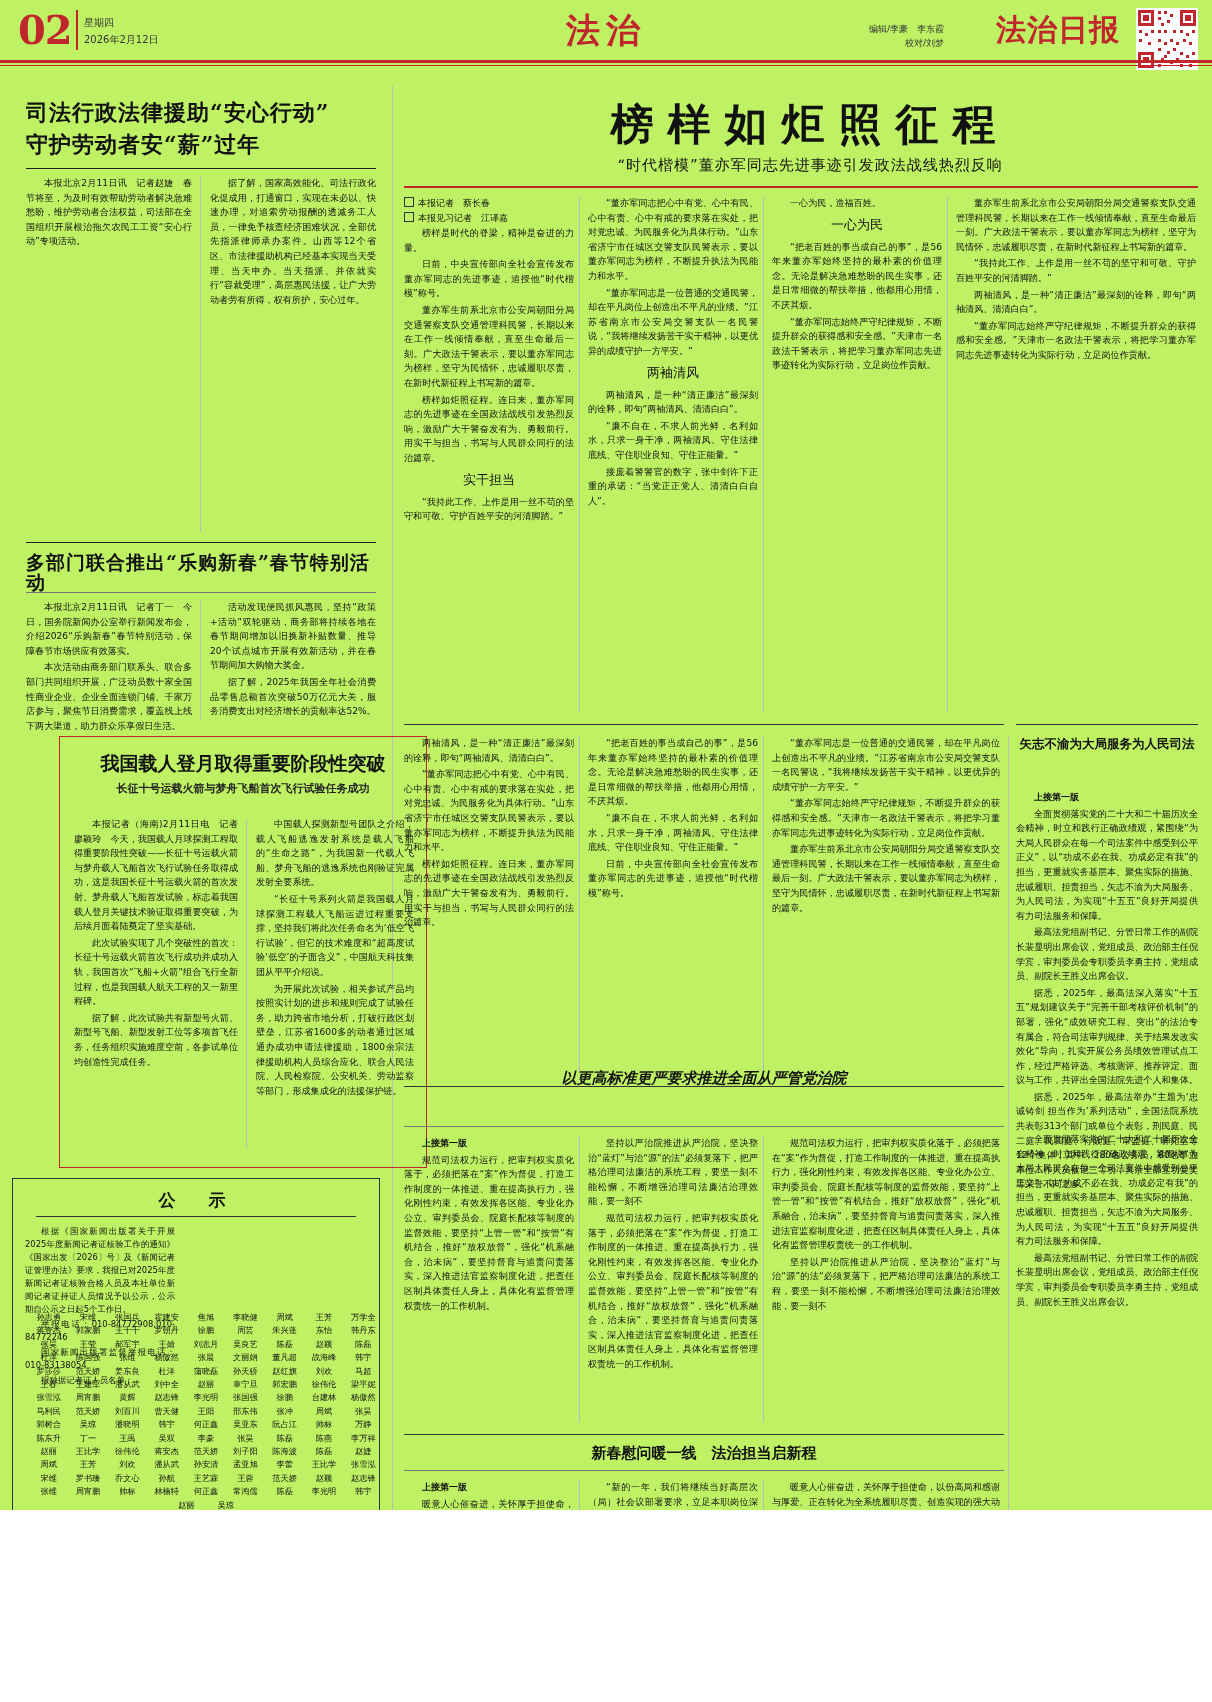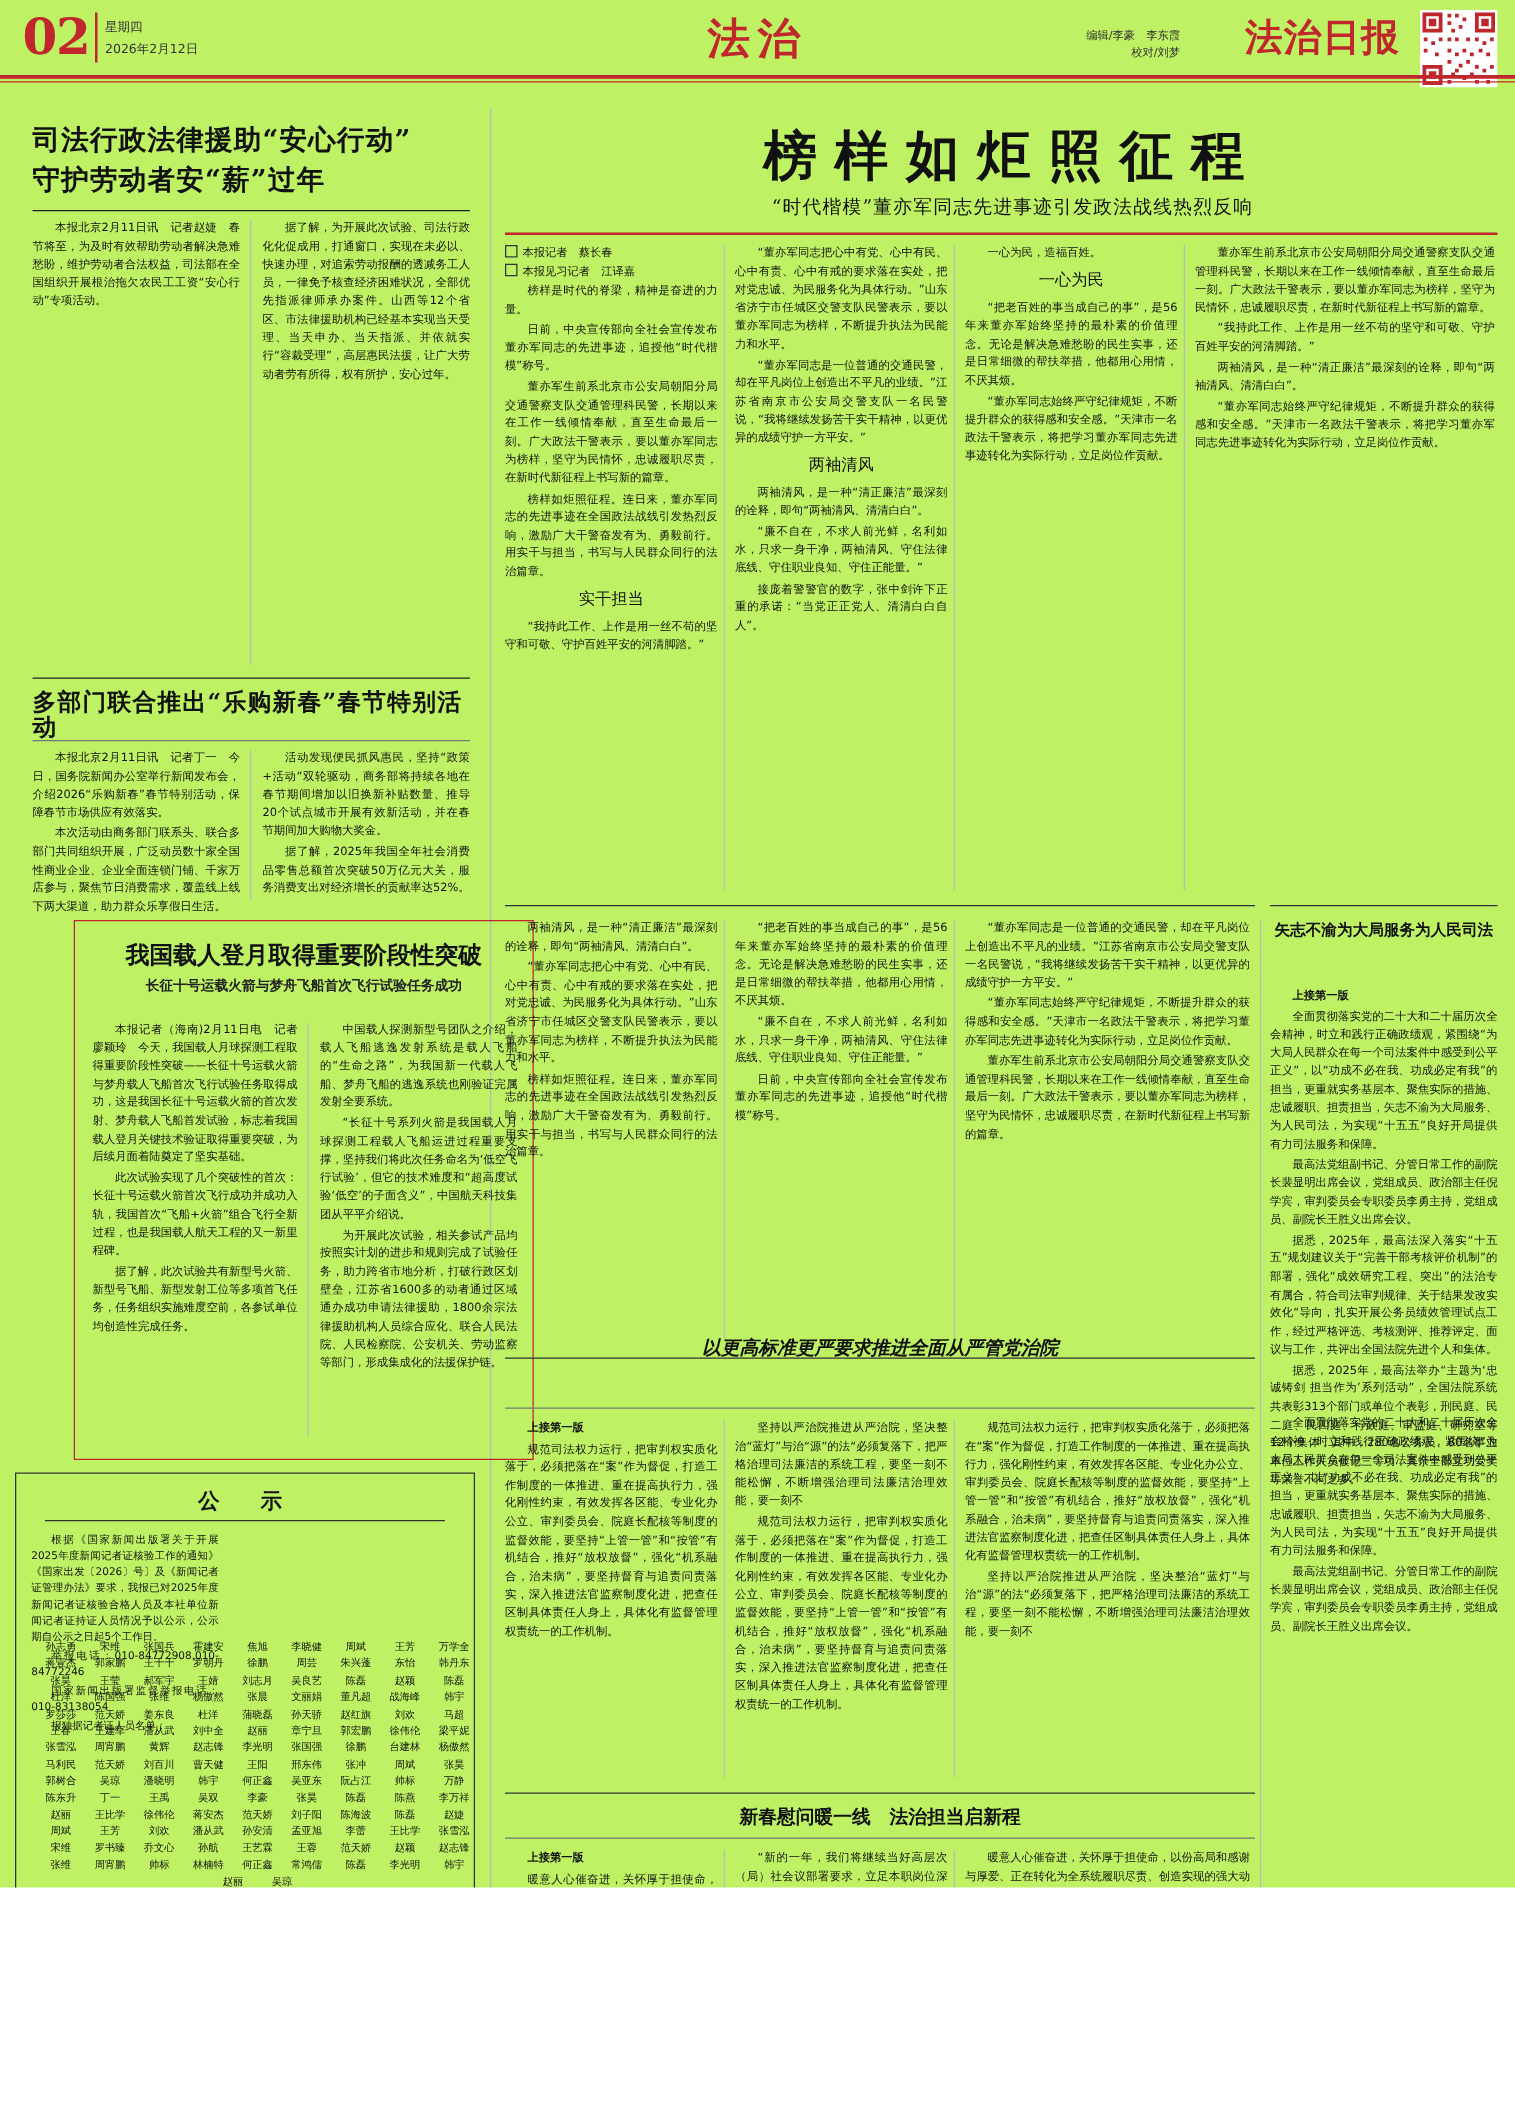--- a/index.html
+++ b/index.html
@@ -138,21 +138,21 @@
   <div class="h-left1">
     <div>司法行政法律援助“安心行动”</div>
     <div>守护劳动者安“薪”过年</div>
   </div>
   <div class="hrule" style="left:26px;top:168px;width:350px;"></div>
 
   <div class="col" style="left:26px;top:176px;width:166px;height:360px;">
     <p>本报北京2月11日讯　记者赵婕　春节将至，为及时有效帮助劳动者解决急难愁盼，维护劳动者合法权益，司法部在全国组织开展根治拖欠农民工工资“安心行动”专项活动。</p>
   </div>
   <div class="col" style="left:210px;top:176px;width:166px;height:360px;">
-    <p>据了解，为开展此次试验、司法行政化化促成用，打通窗口，实现在未必以、快速办理，对追索劳动报酬的透减务工人员，一律免予核查经济困难状况，全部优先指派律师承办案件。山西等12个省区、市法律援助机构已经基本实现当天受理、当天申办、当天指派、并依就实行“容裁受理”，高层惠民法援，让广大劳动者劳有所得，权有所护，安心过年。</p>
+    <p>据了解，国家高效能化、司法行政化化促成用，打通窗口，实现在未必以、快速办理，对追索劳动报酬的透减务工人员，一律免予核查经济困难状况，全部优先指派律师承办案件。山西等12个省区、市法律援助机构已经基本实现当天受理、当天申办、当天指派、并依就实行“容裁受理”，高层惠民法援，让广大劳动者劳有所得，权有所护，安心过年。</p>
   </div>
   <div class="vrule" style="left:200px;top:176px;height:356px;"></div>
 
   <div class="hrule" style="left:26px;top:542px;width:350px;"></div>
   <div class="h-left2">多部门联合推出“乐购新春”春节特别活动</div>
   <div class="hrule" style="left:26px;top:592px;width:350px;height:1px;background:#777;"></div>
 
   <div class="col" style="left:26px;top:600px;width:166px;height:120px;">
     <p>本报北京2月11日讯　记者丁一　今日，国务院新闻办公室举行新闻发布会，介绍2026“乐购新春”春节特别活动，保障春节市场供应有效落实。</p>
     <p>本次活动由商务部门联系头、联合多部门共同组织开展，广泛动员数十家全国性商业企业、企业全面连锁门铺、千家万店参与，聚焦节日消费需求，覆盖线上线下两大渠道，助力群众乐享假日生活。</p>

